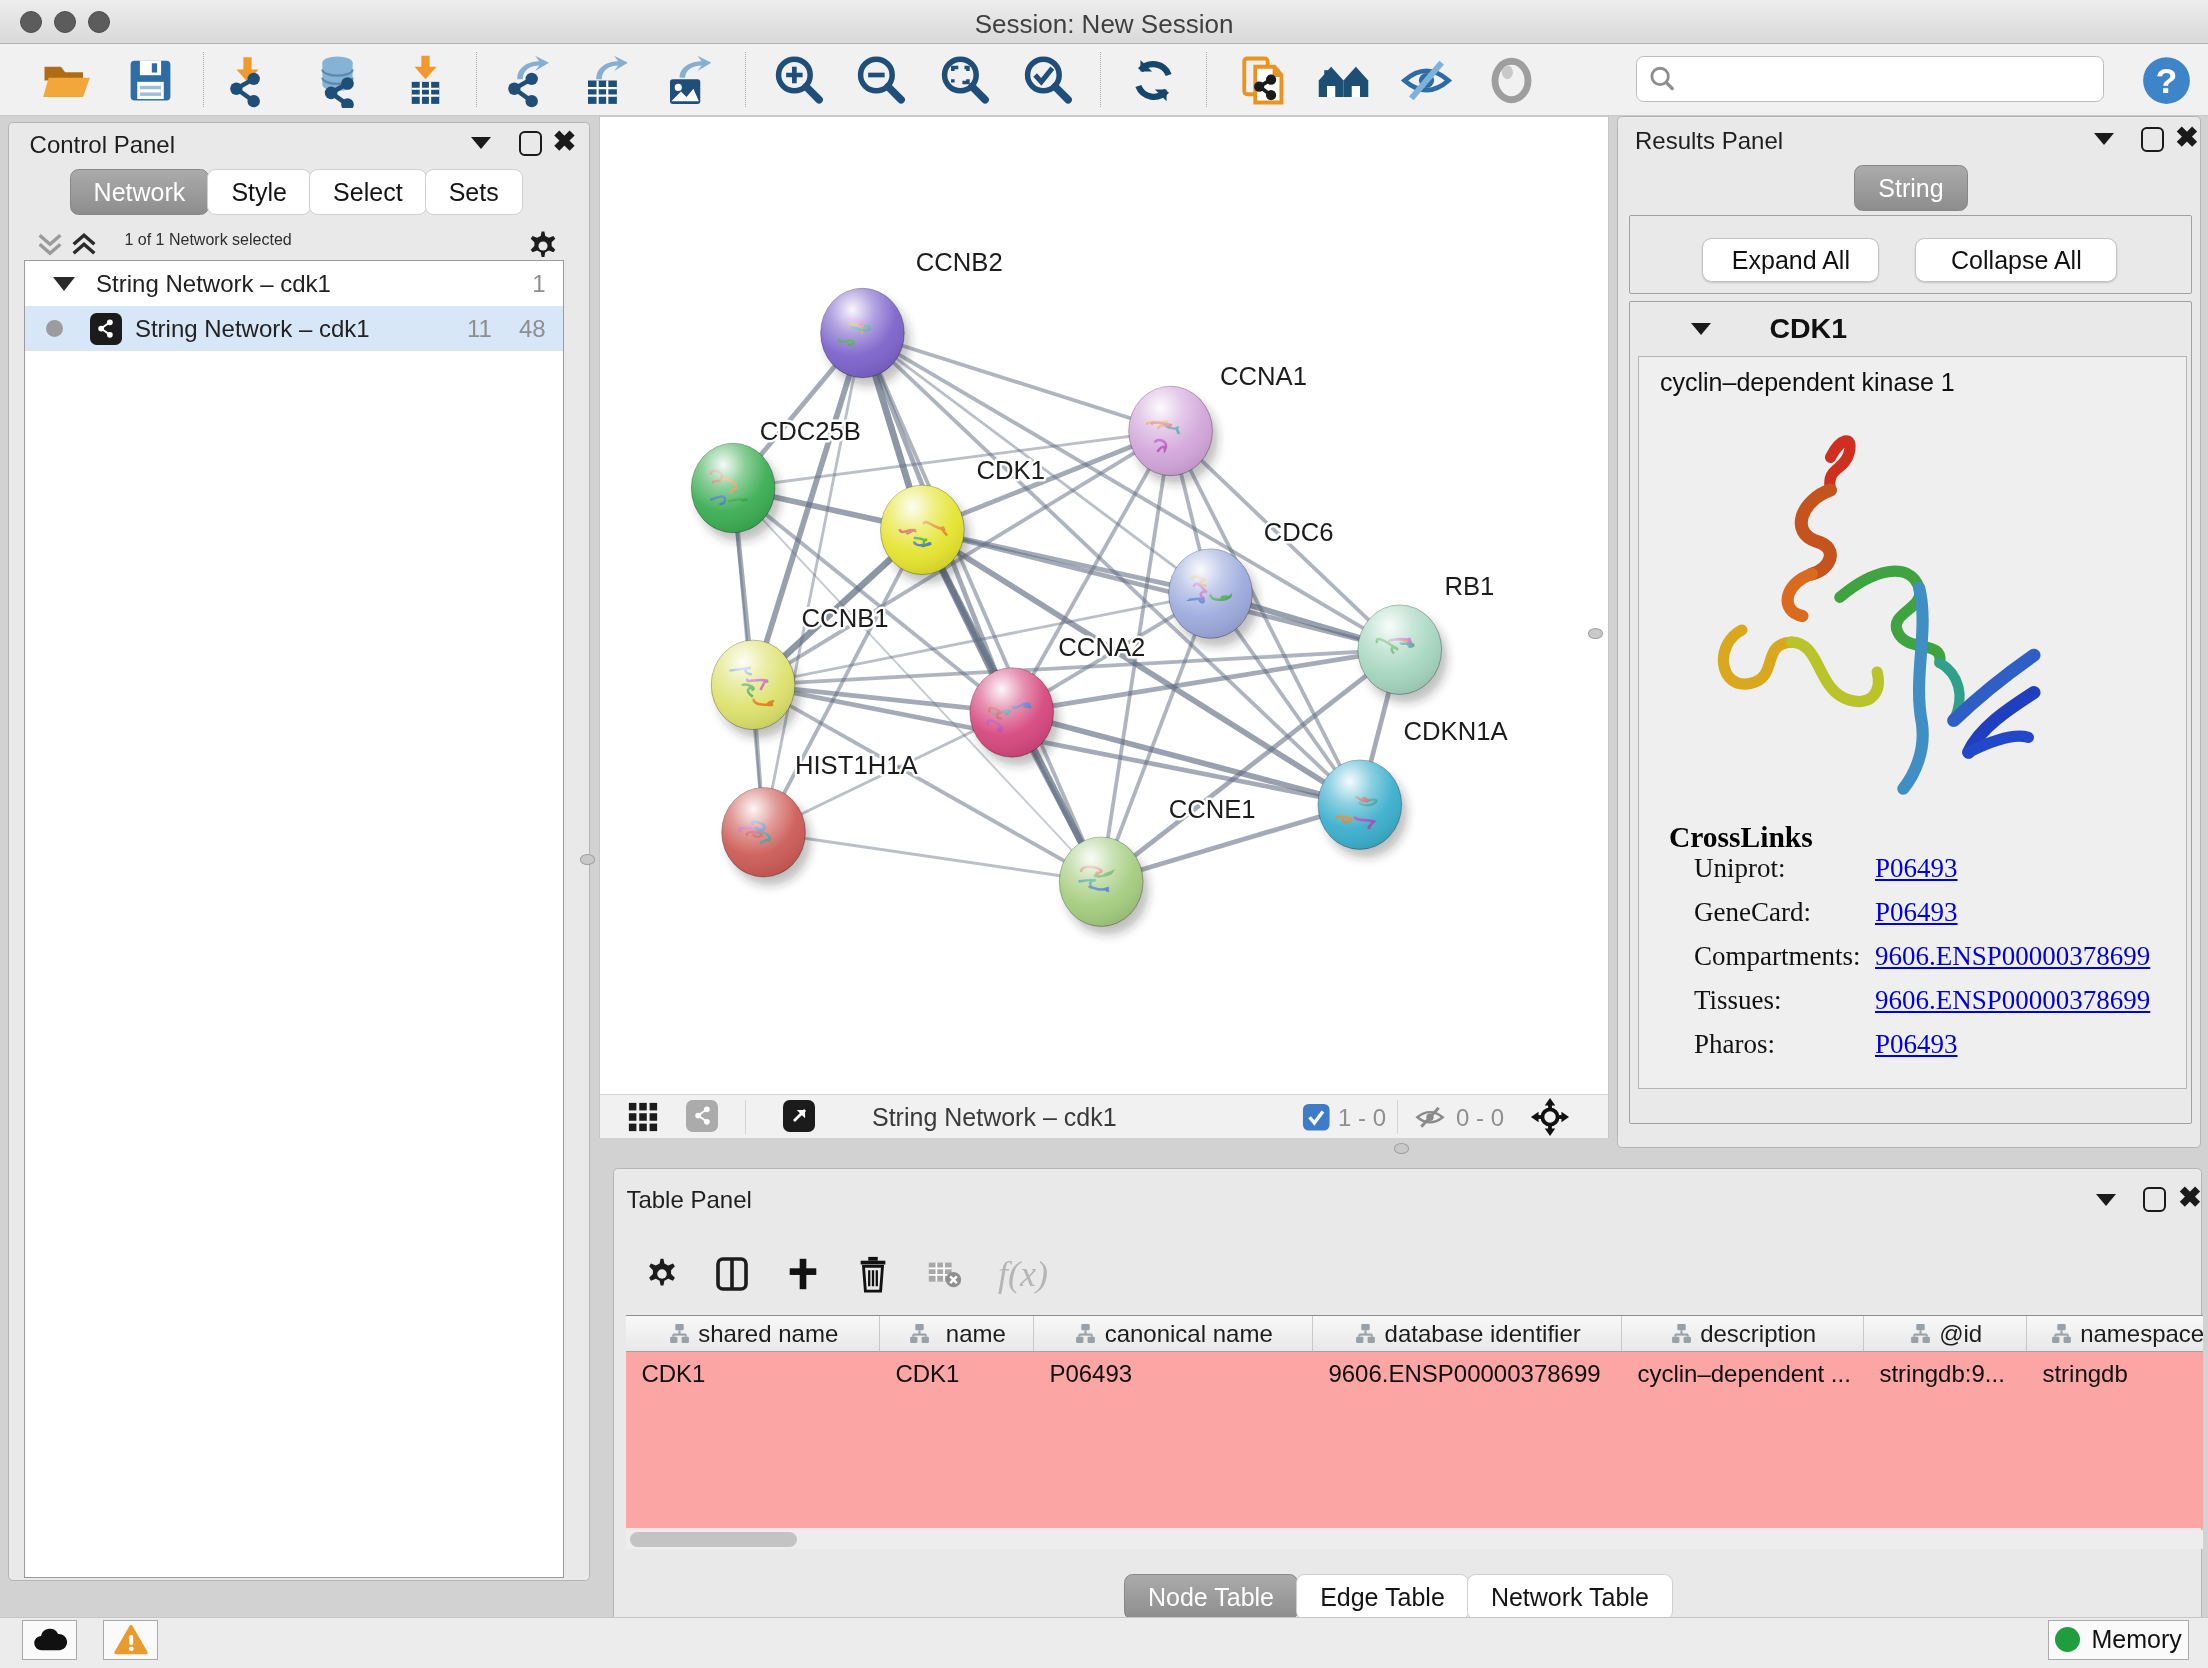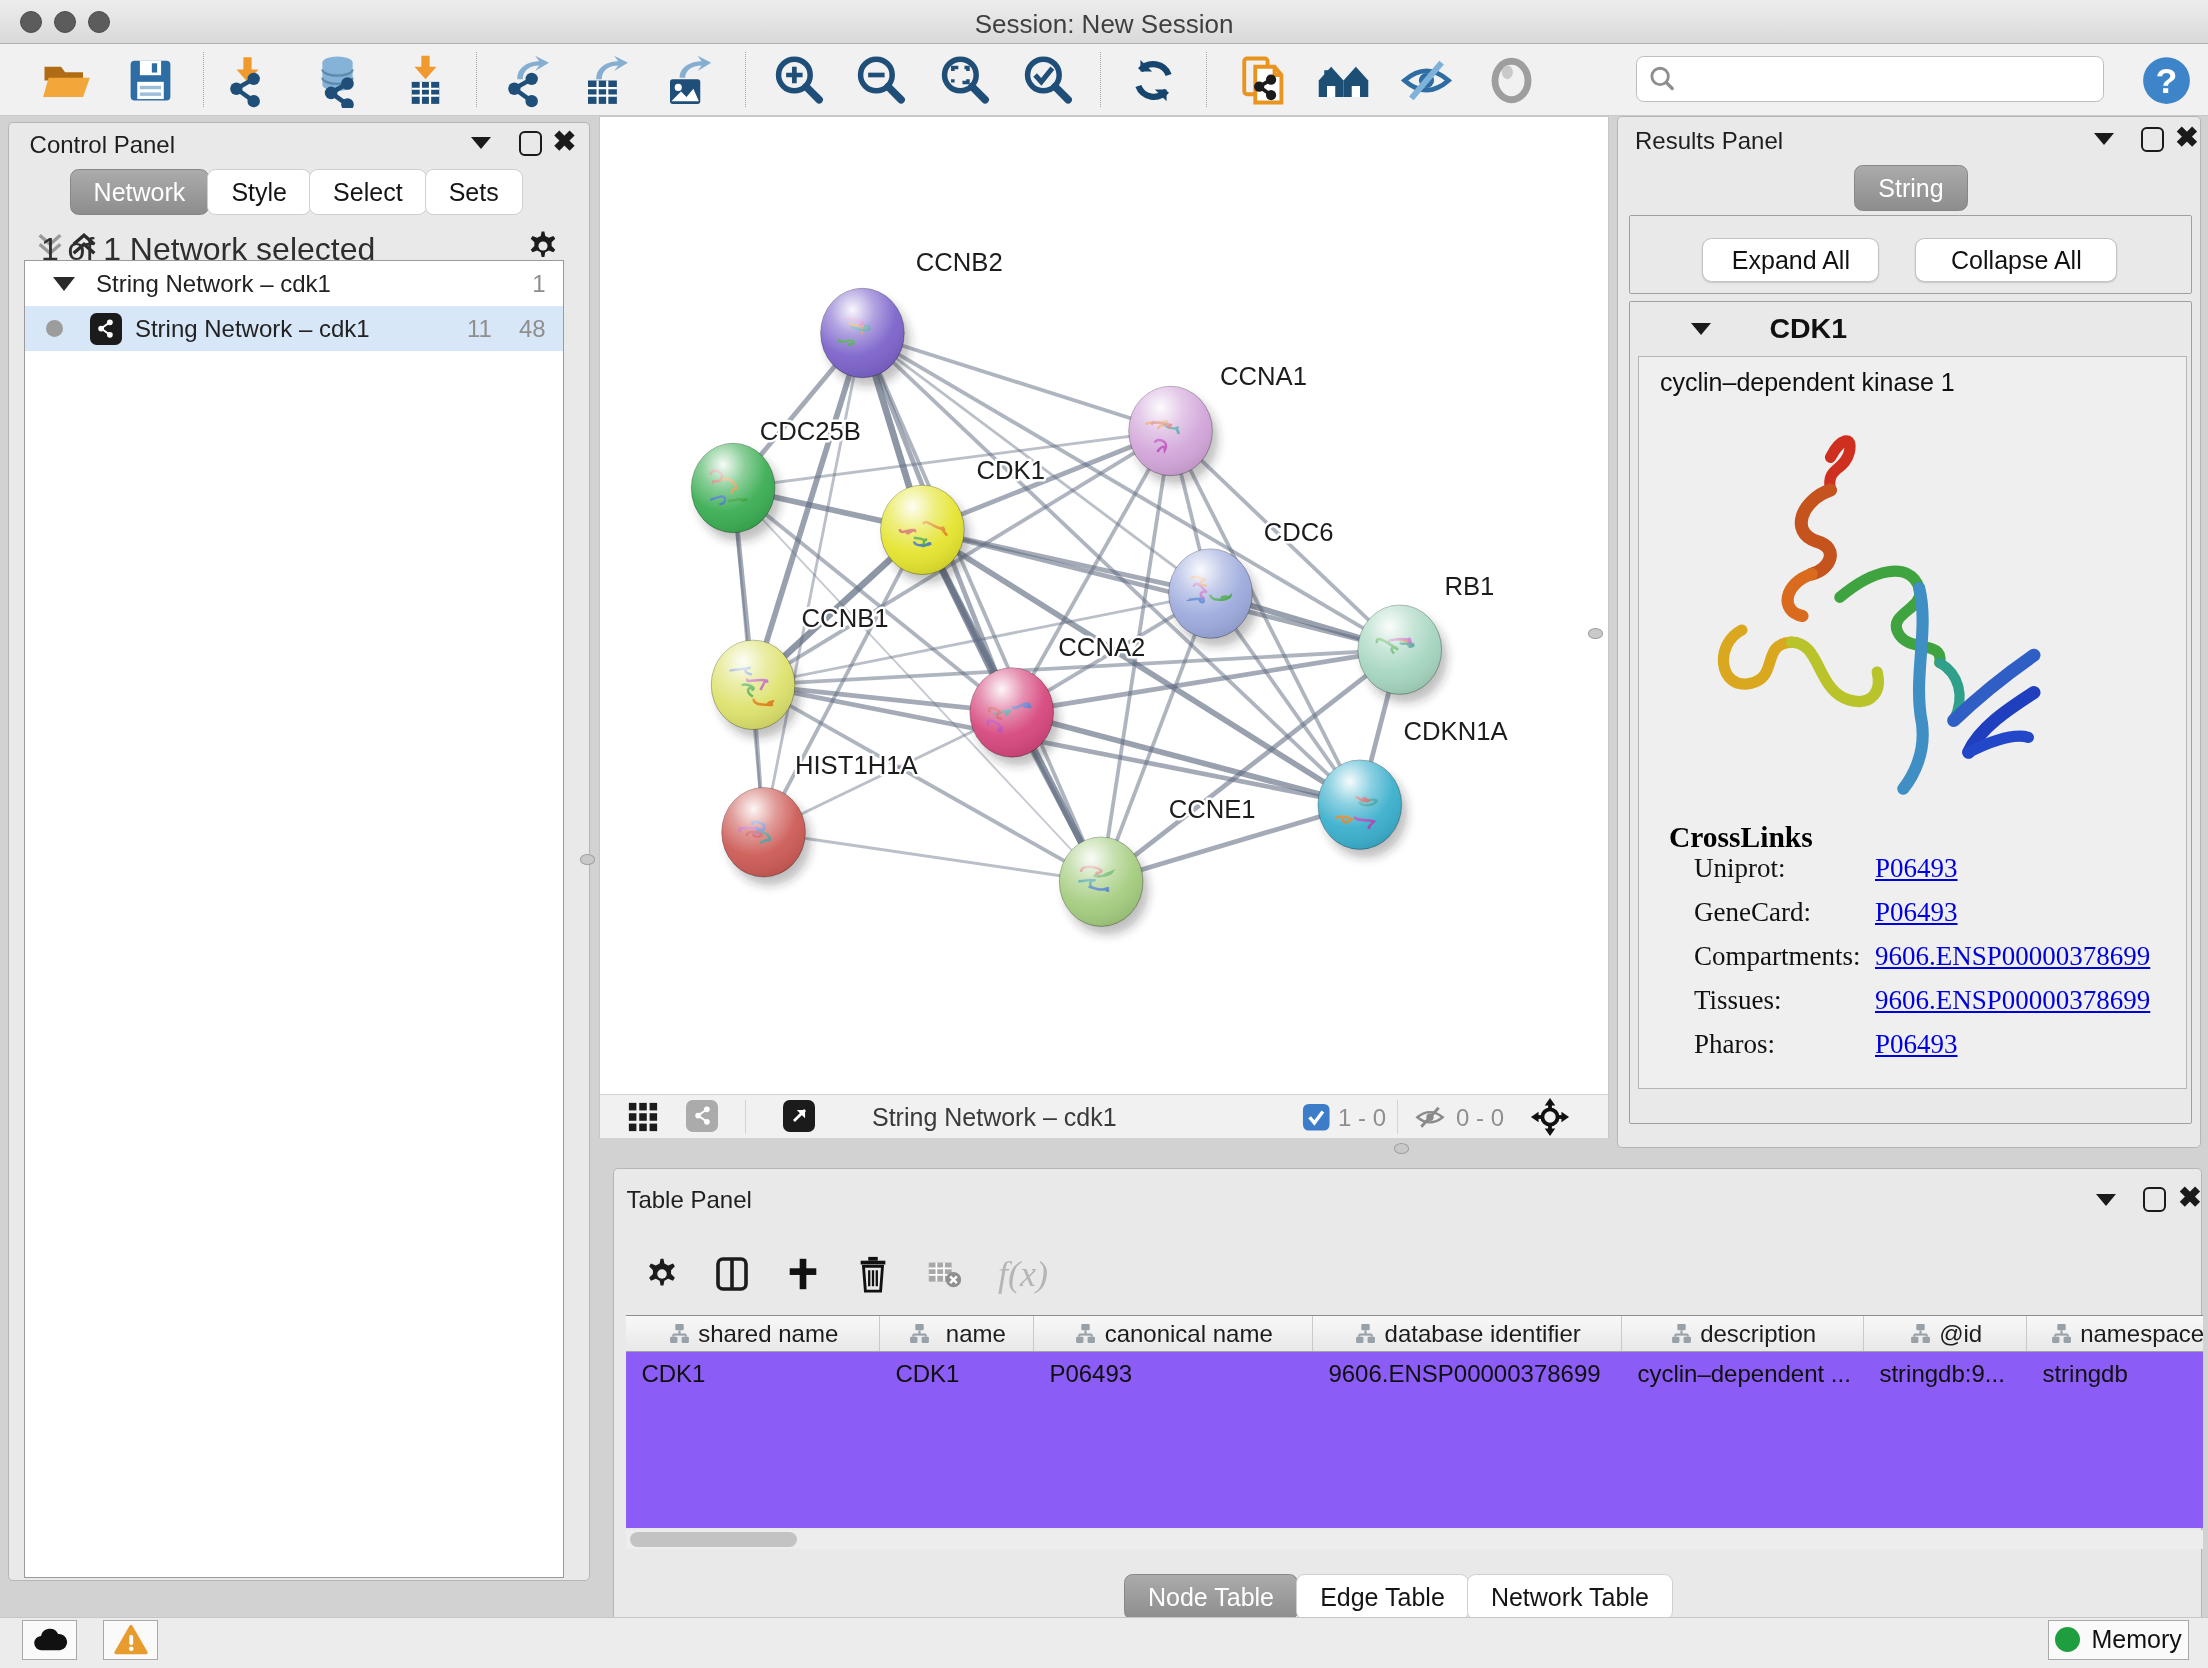--- a/index.html
+++ b/index.html
@@ -24,21 +24,21 @@
   .dock-title { position:absolute; font-size:24px; color:#1e1e1e; }
   .pctl { position:absolute; cursor:pointer; color:#1a1a1a; }
   .pctl.tri { width:0; height:0; border-left:10.5px solid transparent; border-right:10.5px solid transparent; border-top:12.4px solid #1a1a1a; }
   .pctl.sq  { width:23px; height:25px; border:2.9px solid #1a1a1a; border-radius:5.7px; }
   .pctl.x   { font-size:28.5px; font-weight:bold; line-height:25px; }
 
   .tab { display:inline-block; height:46px; line-height:44px; padding:0 23px; font-size:25px; background:#fff; color:#141414; border:1px solid #cfcfcf; border-radius:8.6px; margin-right:-1.9px; text-align:center; cursor:pointer; }
   .tab.sel { background:linear-gradient(#ababab,#8d8d8d); color:#fff; border-color:#878787; }
 
   
-  .net-status { position:absolute; font-size:32px; color:#2e2e2e; }
+  .net-status { position:absolute; font-size:16px; color:#2e2e2e; }
   .listbox { position:absolute; background:#fff; border:1px solid #9a9a9a; }
   .trow { position:relative; height:45px; display:flex; align-items:center; font-size:24px; }
   .trow.sel { background:#d8e7f8; }
   .tcount { color:#8e8e8e; }
   .expander { width:0; height:0; border-left:11.4px solid transparent; border-right:11.4px solid transparent; border-top:14.3px solid #2a2a2a; }
   .graydot { width:17px; height:17px; border-radius:50%; background:#9c9c9c; }
   .sharesq { width:32px; height:32px; border-radius:6.7px; display:flex; align-items:center; justify-content:center; }
   .sharesq.black { background:#1b1b1b; } .sharesq.gray { background:#ababab; }
 
   
@@ -51,21 +51,21 @@
   
   .rbox { position:absolute; border:1px solid #a0a0a0; border-radius:1.9px; }
   .btn { position:absolute; height:44px; background:#fff; border:1px solid #c2c2c2; border-radius:9.5px; font-size:25px; color:#111; text-align:center; line-height:42px; box-shadow:0 1px 1.9px rgba(0,0,0,.15); cursor:pointer; font-family:"Liberation Sans",sans-serif; }
   .cdk-content { position:absolute; background:#efefef; border:1px solid #b5b5b5; }
   .serif { font-family:"Liberation Serif", serif; }
   .xl-row { display:flex; font-size:27px; height:44px; align-items:flex-start; }
   .xl-label { width:181px; color:#111; }
   .xl-link { color:#0000dd; text-decoration:underline; cursor:pointer; }
 
   
-  .tablewrap { position:absolute; left:12.4px; top:146px; width:1577px; height:213px; background:#8b5cf6; border-top:1.9px solid #8d8d8d; overflow:hidden; }
+  .tablewrap { position:absolute; left:12.4px; top:146px; width:1577px; height:213px; background:#fca5a5; border-top:1.9px solid #8d8d8d; overflow:hidden; }
   .thead { display:flex; height:36px; background:linear-gradient(#f8f8f8,#e8e8e8); border-bottom:1px solid #a2a2a2; }
   .th { display:flex; align-items:center; justify-content:center; gap:7.6px; font-size:24px; color:#1c1c1c; border-right:1px solid #c9c9c9; flex:none; overflow:hidden; white-space:nowrap; }
   .tbodyrow { display:flex; height:44px; align-items:center; }
   .td { flex:none; padding-left:15px; font-size:24px; color:#101010; overflow:hidden; white-space:nowrap; }
   .hscroll { position:absolute; left:12.4px; top:361px; width:1577px; height:19px; background:#ededed; }
   .hthumb { position:absolute; left:3.8px; top:1.9px; width:167px; height:15px; background:#c3c3c3; border-radius:7.6px; }
   .ticonbtn { position:absolute; top:-19px; width:57px; height:57px; background:none; border:none; display:flex; align-items:center; justify-content:center; cursor:pointer; }
 
   
   .statusbar { left:0; top:1617px; width:2208px; height:51px; background:#ececec; border-top:1px solid #c6c6c6; }

